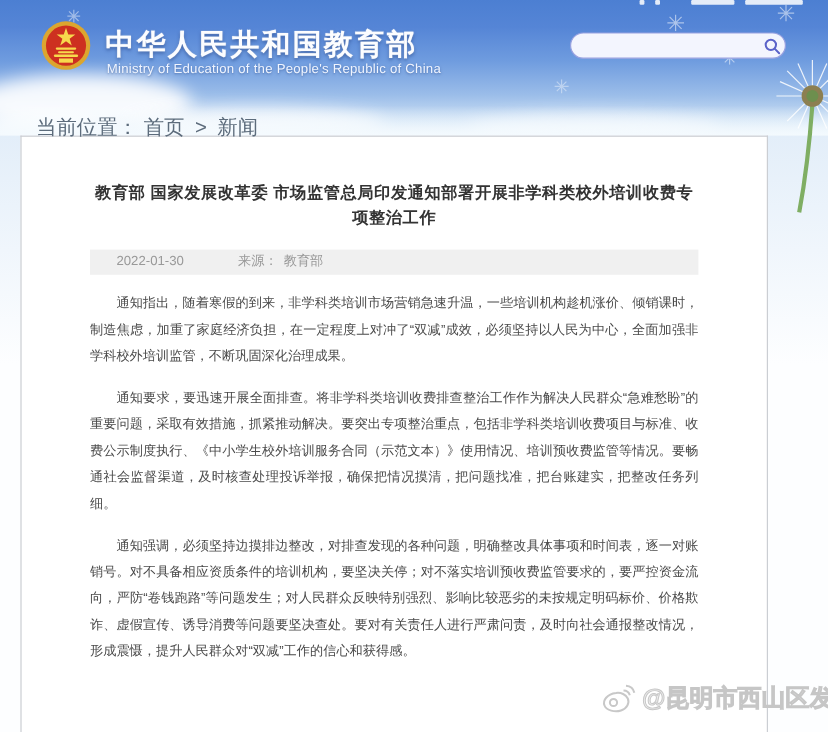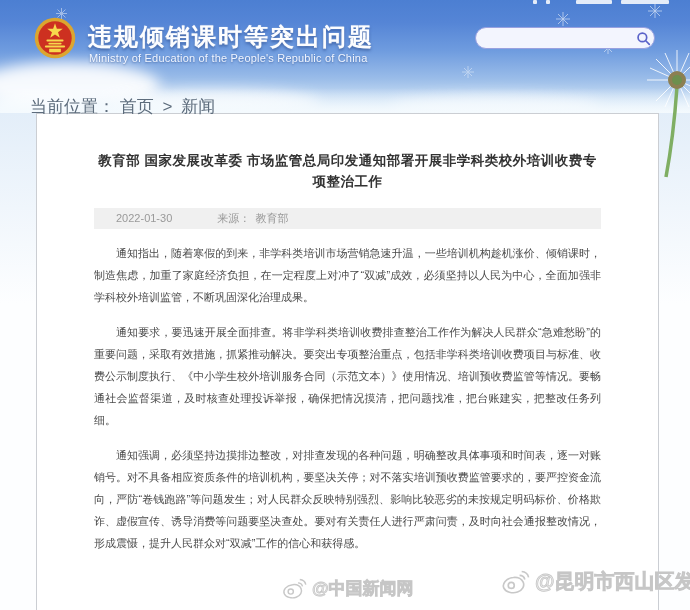--- a/index.html
+++ b/index.html
@@ -36,21 +36,21 @@
 
   
   .dandelion{position:absolute;right:-12px;top:45px;}
 
   
   .crumbs{position:absolute;left:30px;top:95px;font-size:17px;color:#5d6c7c;z-index:3;}
   .crumbs a{color:#5d6c7c;text-decoration:none;cursor:pointer;}
   .crumbs .sep{margin:0 4px;}
 
   
-  .content{position:absolute;left:36px;top:113px;width:623px;height:497px;background:#fff;
+  .content{position:absolute;left:17px;top:113px;width:623px;height:497px;background:#fff;
     border:1px solid #cbced3;border-bottom:none;box-sizing:border-box;padding:0 57px;overflow:hidden;z-index:2;}
   .a-title{margin-top:36px;text-align:center;font-size:13.5px;font-weight:bold;color:#333;
     line-height:21px;letter-spacing:.5px;}
   .meta{margin-top:16px;background:#f0f0f0;height:21px;line-height:21px;font-size:11px;color:#999;
     padding-left:22px;white-space:nowrap;}
   .meta .date{margin-right:18px;text-align:center;}
   .meta .srclabel{margin-right:2px;margin-left:24px;}
   .a-body{margin-top:13px;font-size:11px;line-height:22px;color:#4a4a4a;text-align:justify;}
   .a-body p{margin:0 0 13px;text-indent:2em;}
 
@@ -119,21 +119,21 @@
 
   <svg class="emblem" viewBox="0 0 54 54">
     <circle cx="27" cy="27" r="26" fill="#dca62f"></circle>
     <circle cx="27" cy="27" r="21.5" fill="#cd3020"></circle>
     <polygon points="27,8 29.4,15.2 37,15.2 30.9,19.7 33.2,26.8 27,22.4 20.8,26.8 23.1,19.7 17,15.2 24.6,15.2" fill="#f7d94c"></polygon>
     <rect x="16" y="29" width="22" height="2.4" rx="1.2" fill="#f7d94c"></rect>
     <rect x="18.5" y="33" width="17" height="2.2" rx="1.1" fill="#f7d94c"></rect>
     <rect x="14" y="36.6" width="26" height="2.6" rx="1.3" fill="#f7d94c"></rect>
     <rect x="19.5" y="40.8" width="15" height="4.5" fill="#f7d94c"></rect>
   </svg>
-  <div class="site-title">违规倾销课时等突出问题</div>
+  <div class="site-title">中华人民共和国教育部</div>
   <div class="site-sub">Ministry of Education of the People's Republic of China</div>
 
   <div class="search">
     <input type="text" placeholder="" style="">
     <button class="sbtn">
       <svg width="15" height="15" viewBox="0 0 16 16">
         <circle cx="6.8" cy="6.8" r="4.6" fill="none" stroke="#5b63c9" stroke-width="1.8"></circle>
         <line x1="10.4" y1="10.4" x2="14.2" y2="14.2" stroke="#5b63c9" stroke-width="1.8" stroke-linecap="round"></line>
       </svg>
     </button>
@@ -153,31 +153,20 @@
       <span class="srclabel">来源：</span>
       <span>教育部</span>
     </div>
     <div class="a-body">
       <p>通知指出，随着寒假的到来，非学科类培训市场营销急速升温，一些培训机构趁机涨价、倾销课时，制造焦虑，加重了家庭经济负担，在一定程度上对冲了“双减”成效，必须坚持以人民为中心，全面加强非学科校外培训监管，不断巩固深化治理成果。</p>
       <p>通知要求，要迅速开展全面排查。将非学科类培训收费排查整治工作作为解决人民群众“急难愁盼”的重要问题，采取有效措施，抓紧推动解决。要突出专项整治重点，包括非学科类培训收费项目与标准、收费公示制度执行、《中小学生校外培训服务合同（示范文本）》使用情况、培训预收费监管等情况。要畅通社会监督渠道，及时核查处理投诉举报，确保把情况摸清，把问题找准，把台账建实，把整改任务列细。</p>
       <p>通知强调，必须坚持边摸排边整改，对排查发现的各种问题，明确整改具体事项和时间表，逐一对账销号。对不具备相应资质条件的培训机构，要坚决关停；对不落实培训预收费监管要求的，要严控资金流向，严防“卷钱跑路”等问题发生；对人民群众反映特别强烈、影响比较恶劣的未按规定明码标价、价格欺诈、虚假宣传、诱导消费等问题要坚决查处。要对有关责任人进行严肃问责，及时向社会通报整改情况，形成震慑，提升人民群众对“双减”工作的信心和获得感。</p>
     </div>
   </div>
 
-  <div class="wm wm1">
-    <svg width="26" height="22" viewBox="0 0 36 30">
-      <g fill="none" stroke="#c8c8c8" stroke-width="2">
-        <path d="M16 9 C7 10 2.5 16.5 4.5 21.5 C6.5 26.5 15 28.5 21 26.5 C27 24.5 29.8 19 27.8 14.5 C26 10.5 21 8.3 16 9 Z"></path>
-        <circle cx="13.5" cy="18.5" r="3.6"></circle>
-        <path d="M23.5 6.5 Q28.5 6.5 29.8 11.3"></path>
-        <path d="M26 1.8 Q33 2.4 34.3 8.8"></path>
-      </g>
-    </svg>
-    <span>@中国新闻网</span>
-  </div>
   <div class="wm wm2">
     <svg width="30" height="25" viewBox="0 0 36 30">
       <g fill="none" stroke="#c8c8c8" stroke-width="2">
         <path d="M16 9 C7 10 2.5 16.5 4.5 21.5 C6.5 26.5 15 28.5 21 26.5 C27 24.5 29.8 19 27.8 14.5 C26 10.5 21 8.3 16 9 Z"></path>
         <circle cx="13.5" cy="18.5" r="3.6"></circle>
         <path d="M23.5 6.5 Q28.5 6.5 29.8 11.3"></path>
         <path d="M26 1.8 Q33 2.4 34.3 8.8"></path>
       </g>
     </svg>
     <span>@昆明市西山区发布</span>

